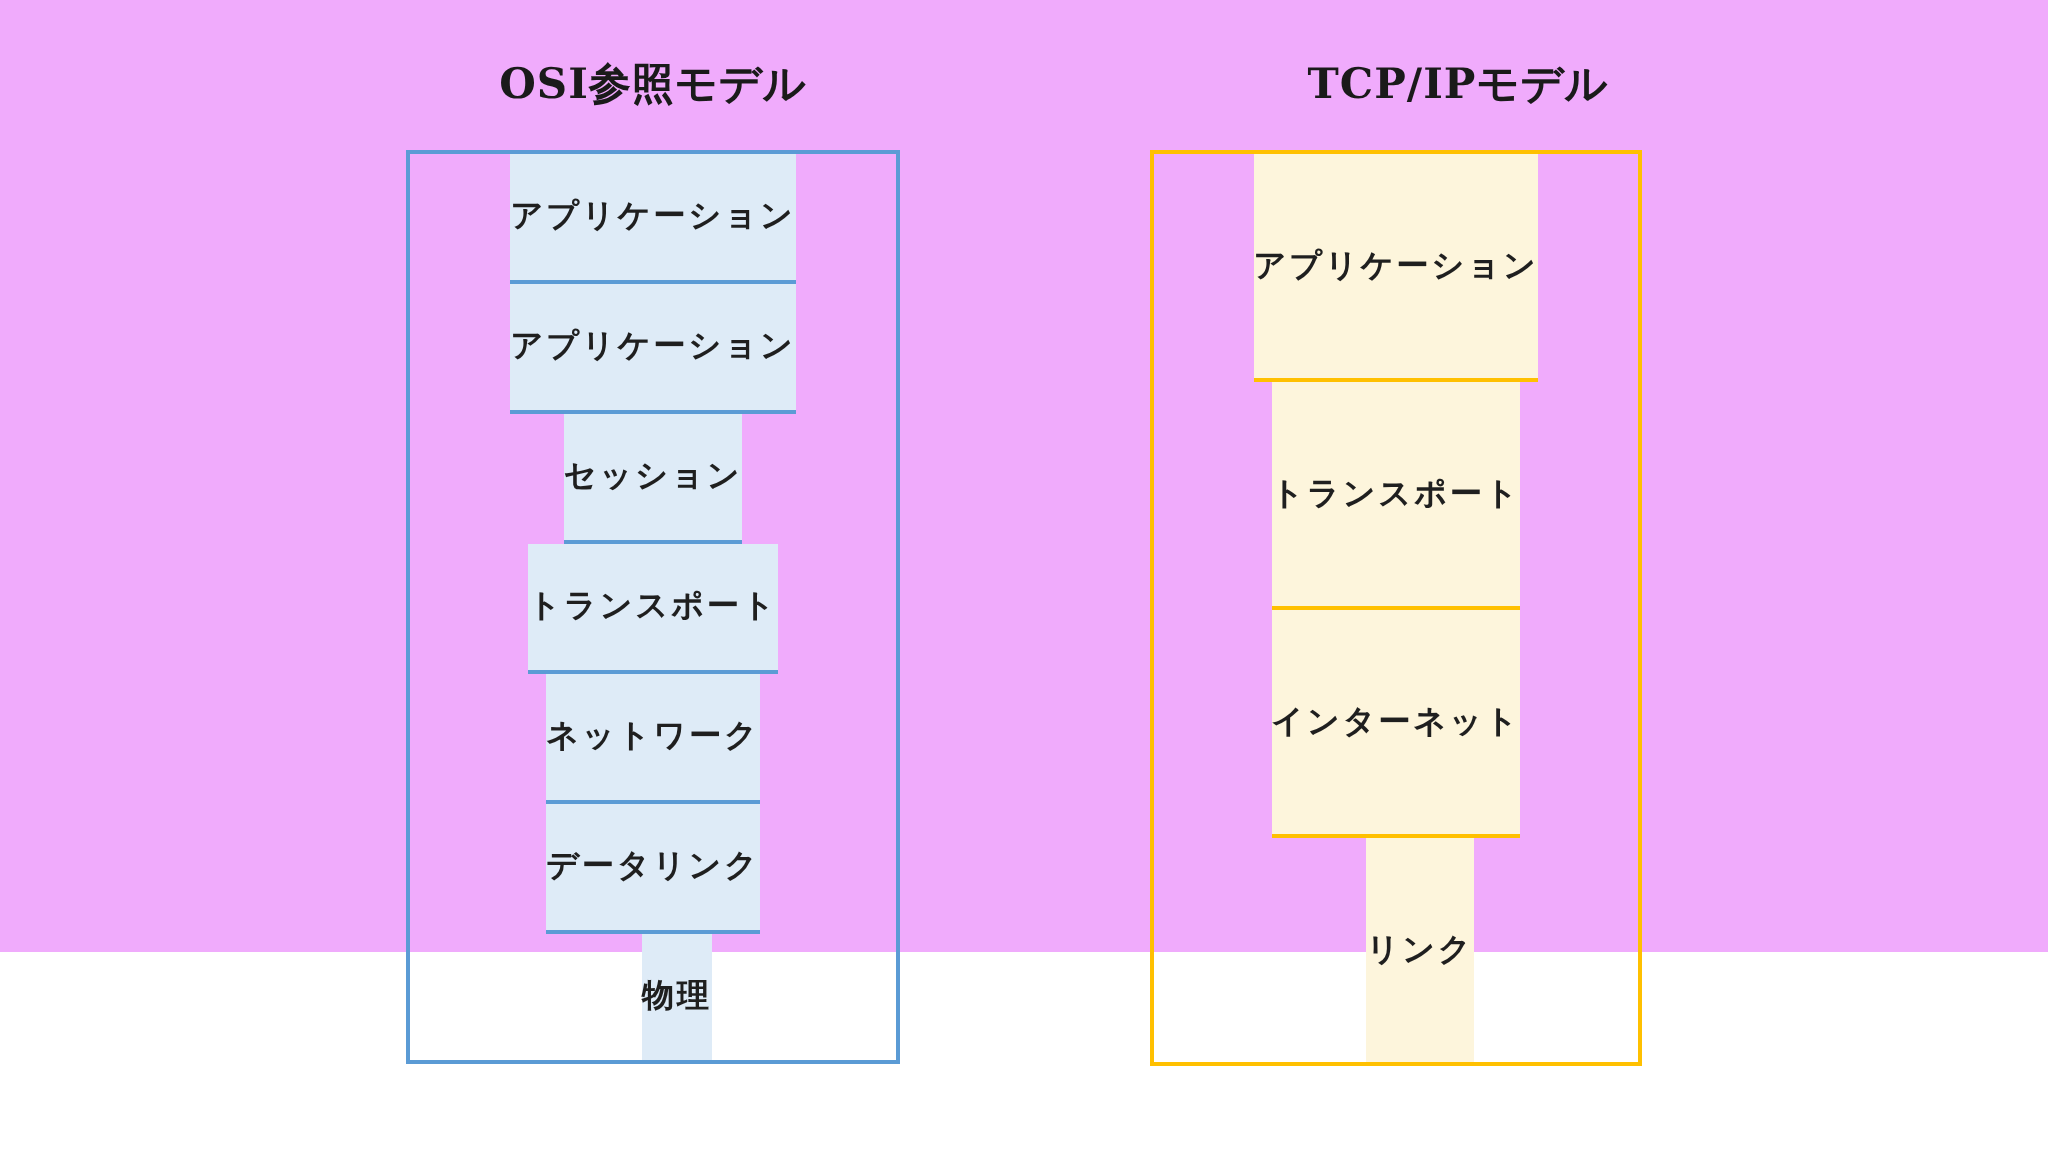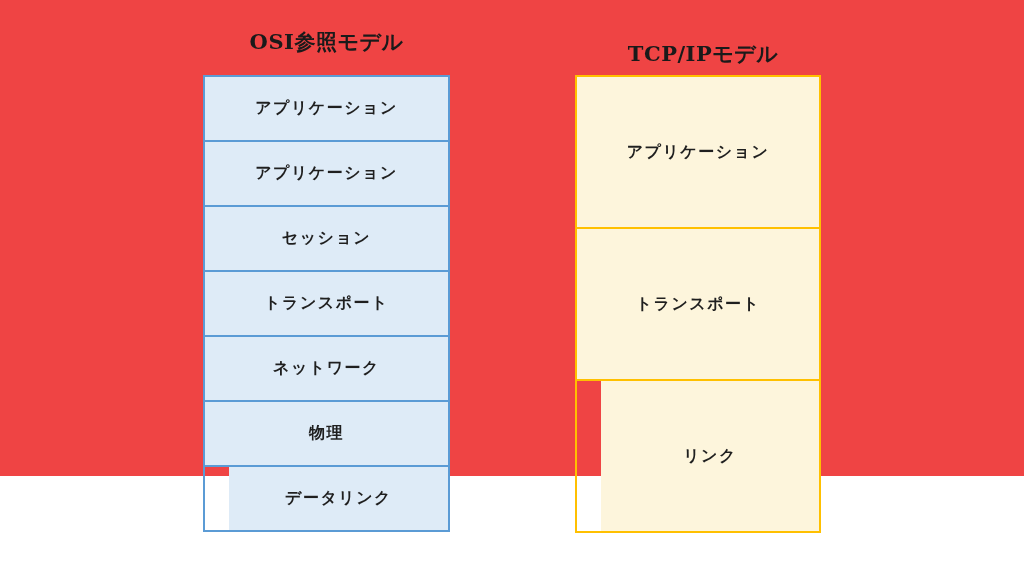--- a/index.html
+++ b/index.html
@@ -5,39 +5,40 @@
   * { margin: 0; padding: 0; box-sizing: border-box; }
   html, body {
     width: 1024px; height: 576px;
     background: #ffffff;
     font-family: "DejaVu Serif", "Liberation Serif", serif;
     overflow: hidden;
   }
   .canvas {
     position: relative;
     width: 1024px; height: 476px;
-    background: #ef4444;
+    background: #f0abfc;
   }
   .model-title {
     position: absolute;
     top: 28px;
     text-align: center;
     font-size: 21px;
     font-weight: bold;
     color: #1a1a1a;
     letter-spacing: 0.5px;
   }
   .title-osi  { left: 203px; width: 247px; }
-  .title-tcp  { left: 580px; width: 246px; margin-top: 12px; }
+  .title-tcp  { left: 606px; width: 246px; }
 
   .stack {
     position: absolute;
     top: 75px;
     display: flex;
     flex-direction: column;
+    align-items: center;
   }
   .stack-osi {
     left: 203px; width: 247px; height: 457px;
     border: 2px solid #5B9BD5;
   }
   .stack-tcp {
     left: 575px; width: 246px; height: 458px;
     border: 2px solid #FFC000;
   }
   .layer {
@@ -63,23 +64,24 @@
   <div class="model-title title-osi">OSI参照モデル</div>
 
   <div class="model-title title-tcp">TCP/IPモデル</div>
 
   <div class="stack stack-osi">
     <div class="layer">アプリケーション</div>
     <div class="layer">アプリケーション</div>
     <div class="layer">セッション</div>
     <div class="layer">トランスポート</div>
     <div class="layer">ネットワーク</div>
+    <div class="layer">データリンク</div>
     <div class="layer">物理</div>
-    <div class="layer">データリンク</div>
   </div>
 
   <div class="stack stack-tcp">
     <div class="layer">アプリケーション</div>
     <div class="layer">トランスポート</div>
+    <div class="layer">インターネット</div>
     <div class="layer">リンク</div>
   </div>
 
 </div>
 
 </body></html>

